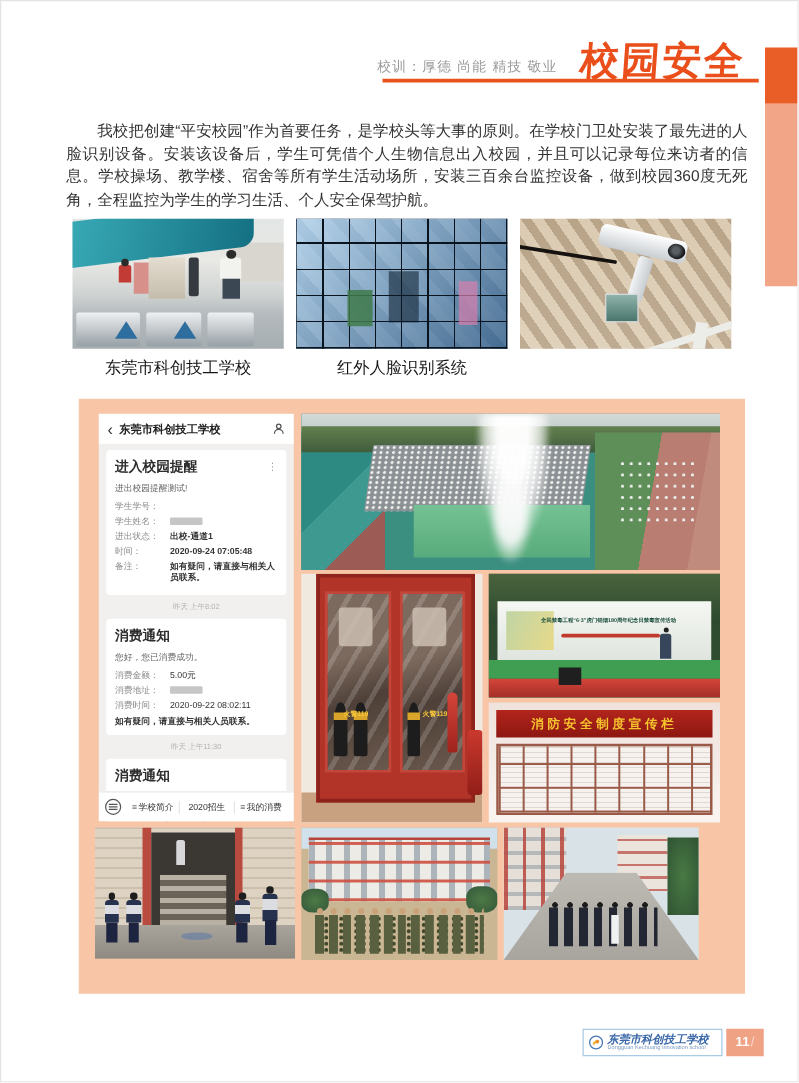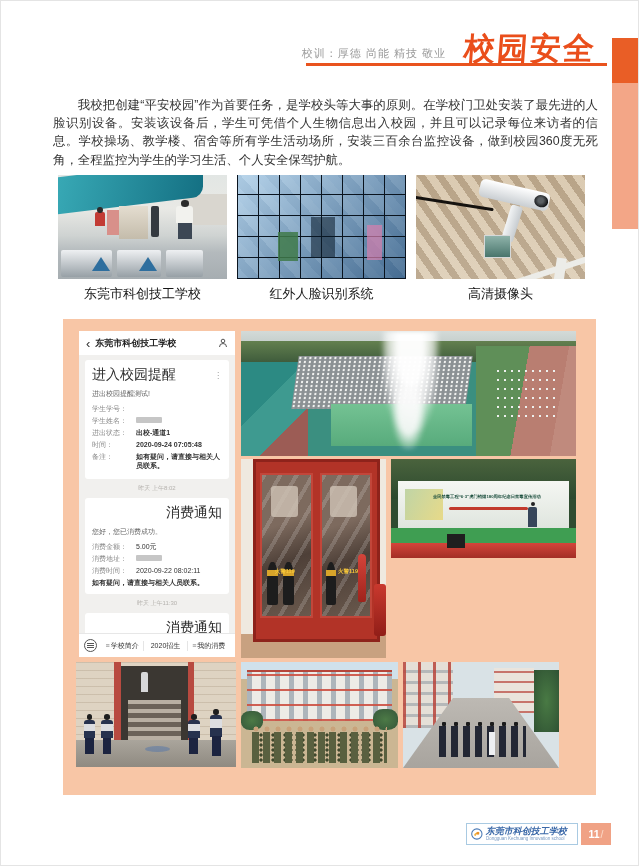--- a/index.html
+++ b/index.html
@@ -63,21 +63,21 @@
   .panel{position:absolute;left:62px;top:318px;width:533px;height:476px;background:#f8c6a6;}
   .ph{position:absolute;overflow:hidden;}
   
   .phone{left:16px;top:12px;width:156px;height:326px;background:#f1f0ee;font-size:7px;color:#333;}
   .phone-head{height:24px;background:#fff;display:flex;align-items:center;padding:0 7px;gap:5px;}
   .phone-back{font-size:13px;color:#333;line-height:1;}
   .phone-title{font-size:9px;font-weight:bold;color:#222;flex:1;}
   .pcontent{padding:5px 6px 0 6px;}
   .pcard{background:#fff;border-radius:3px;padding:6px 7px;margin-bottom:5px;}
   .pcard-titlerow{display:flex;justify-content:space-between;align-items:center;}
-  .pcard-title{font-size:14px;font-weight:normal;color:#2d2d2d;text-align:right;}
+  .pcard-title{font-size:11px;font-weight:bold;color:#2d2d2d;}
   .pcard-menu{color:#9a9a9a;font-size:8px;}
   .pintro{color:#666;margin:5px 0 5px 0;}
   .prowline{display:flex;margin:2.5px 0;line-height:1.35;}
   .plabel{color:#8a8a8a;width:44px;flex:none;}
   .pvalue{color:#333;}
   .pvalue.b{font-weight:bold;}
   .redact{display:inline-block;width:26px;height:6px;background:#c6c6c6;border-radius:1px;filter:blur(.6px);margin-top:1px;}
   .hl{border:1px solid #57a0c9;padding:0 2px;margin-left:-3px;}
   .pstamp{text-align:center;font-size:6px;color:#b5b2ae;margin:4px 0 5px 0;}
   .pnote{color:#333;font-weight:bold;margin-top:2px;}
@@ -243,21 +243,20 @@
     <div class="abs cam-body">
       <span class="cam-lens"></span>
     </div>
     <div class="abs cam-box"></div>
     <div class="abs cam-trim1"></div>
     <div class="abs cam-trim2"></div>
   </div>
 
   <div class="prow-caption" style="left:57px;">东莞市科创技工学校</div>
   <div class="prow-caption" style="left:236px;">红外人脸识别系统</div>
-  <div class="prow-caption" style="left:415px;">高清摄像头</div>
 
   <div class="panel">
 
     <div class="ph phone">
       <div class="phone-head">
         <span class="phone-back">‹</span>
         <span class="phone-title">东莞市科创技工学校</span>
         <svg width="10" height="10" viewBox="0 0 10 10">
           <circle cx="5" cy="3" r="1.8" fill="none" stroke="#555" stroke-width="1"></circle>
           <path d="M1.5 9 a3.5 3.5 0 0 1 7 0" fill="none" stroke="#555" stroke-width="1"></path>
@@ -374,20 +373,26 @@
         <div class="stg-line1">全民禁毒工程“6·3”虎门销烟180周年纪念日禁毒宣传活动</div>
         <div class="stg-line2"></div>
       </div>
       <div class="abs stg-floor"></div>
       <div class="abs stg-skirt"></div>
       <div class="abs stg-spk"></div>
       <div class="abs stg-man-b"></div>
       <div class="abs stg-man-h"></div>
     </div>
 
+    <div class="ph brd">
+      <div class="abs brd-banner">
+        <span>消防安全制度宣传栏</span>
+      </div>
+      <div class="abs brd-grid"></div>
+    </div>
 
     <div class="ph ent">
       <div class="abs ent-colL"></div>
       <div class="abs ent-colR"></div>
       <div class="abs ent-door">
         <div class="ent-far"></div>
         <div class="ent-stairs"></div>
       </div>
       <div class="abs ent-floor"></div>
       <div class="abs ent-mark"></div>

